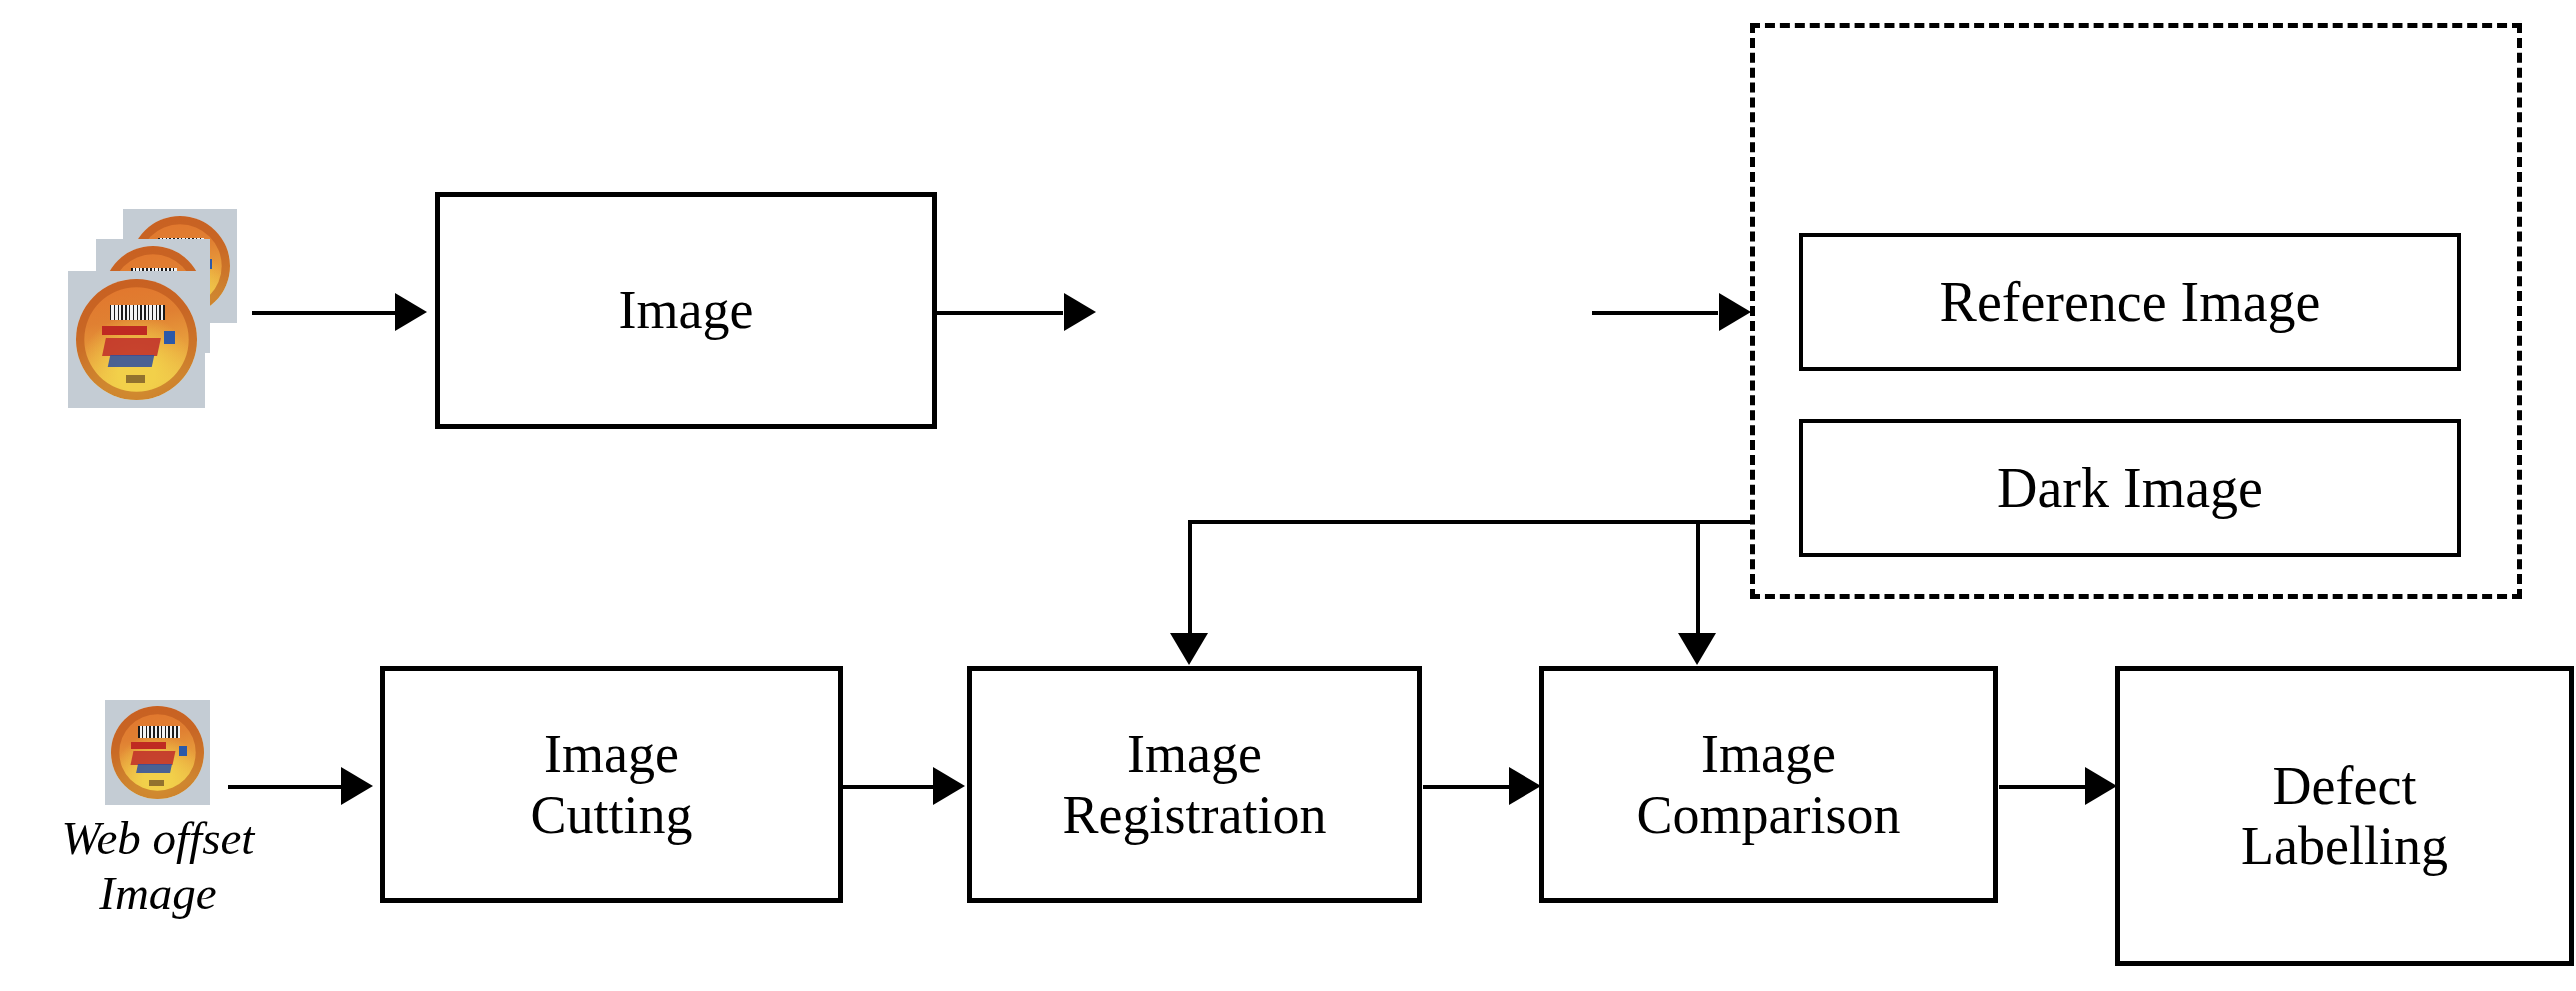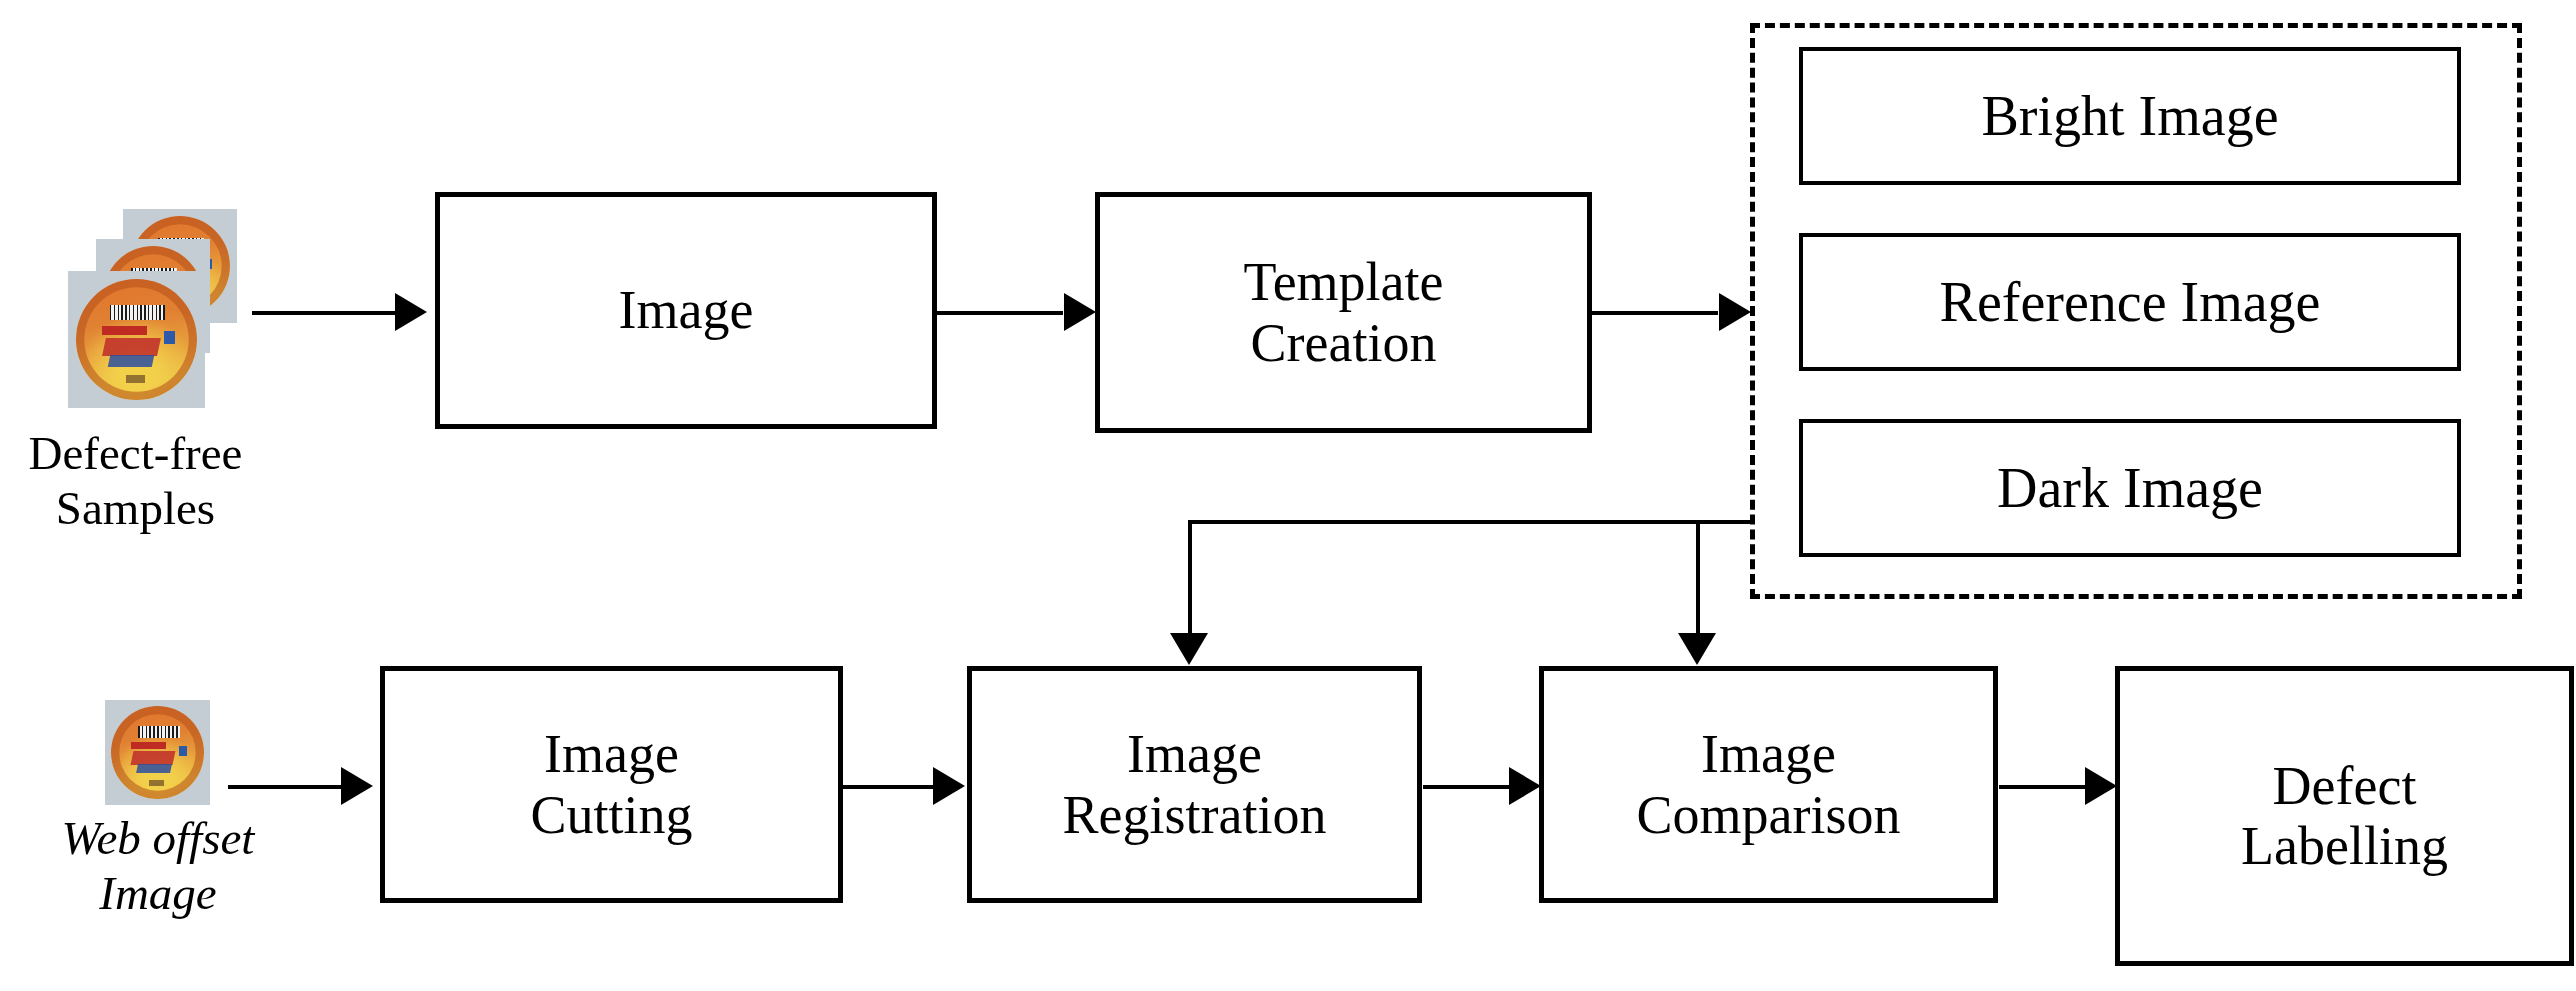--- a/index.html
+++ b/index.html
@@ -184,40 +184,35 @@
     <div class="thumb" style="left:68px; top:271px; width:137px; height:137px;">
       <div class="disc"></div>
       <div class="barcode"></div>
       <div class="redbar"></div>
       <div class="brand"></div>
       <div class="brand2"></div>
       <div class="bluechip"></div>
       <div class="foot"></div>
     </div>
   </div>
-  <div class="caption" style="left:0px; top:426px; width:271px;">Defect-free
-Samples</div>
 
   <div class="hline" style="left:252px; top:311px; width:143px;"></div>
   <div class="arrow-right" style="left:395px; top:293px;"></div>
 
   <div class="node" style="left:435px; top:192px; width:502px; height:237px;">Image</div>
 
   <div class="hline" style="left:937px; top:311px; width:126px;"></div>
   <div class="arrow-right" style="left:1064px; top:293px;"></div>
 
-  <div class="node" style="left:1095px; top:192px; width:497px; height:241px;">Template
-Creation</div>
 
   <div class="hline" style="left:1592px; top:311px; width:126px;"></div>
   <div class="arrow-right" style="left:1719px; top:293px;"></div>
 
   <div class="group-dashed" style="left:1750px; top:22.6px; width:772px; height:576px;"></div>
 
-  <div class="node thin" style="left:1799px; top:47px; width:662px; height:138px; font-size:56px;">Bright Image</div>
 
   <div class="node thin" style="left:1799px; top:419px; width:662px; height:138px; font-size:56px;">Dark Image</div>
 
   <div class="node thin" style="left:1799px; top:233px; width:662px; height:138px; font-size:56px;">Reference Image</div>
 
   <div class="hline" style="left:1188px; top:520px; width:565px;"></div>
 
   <div class="vline" style="left:1188px; top:520px; height:113px;"></div>
   <div class="arrow-down" style="left:1170px; top:633px;"></div>
 

